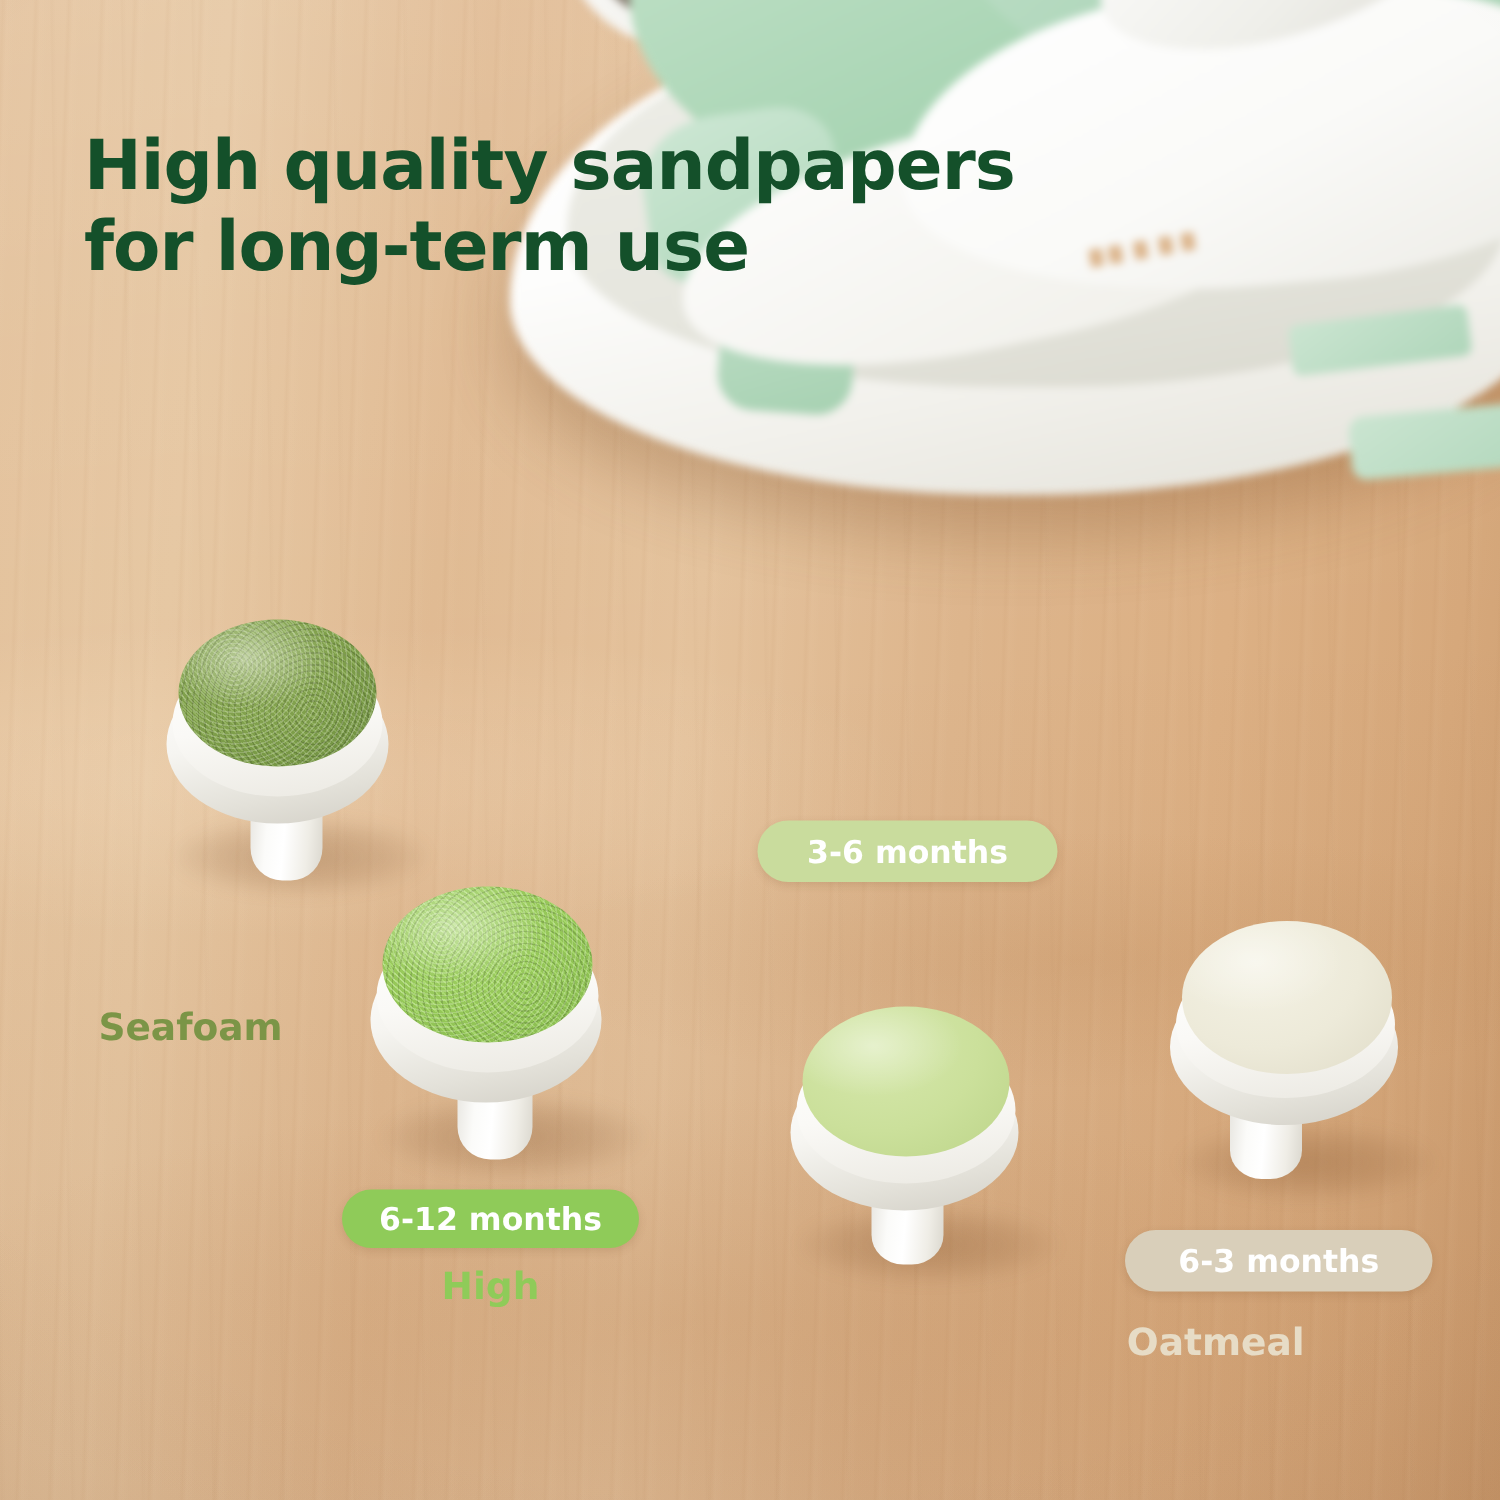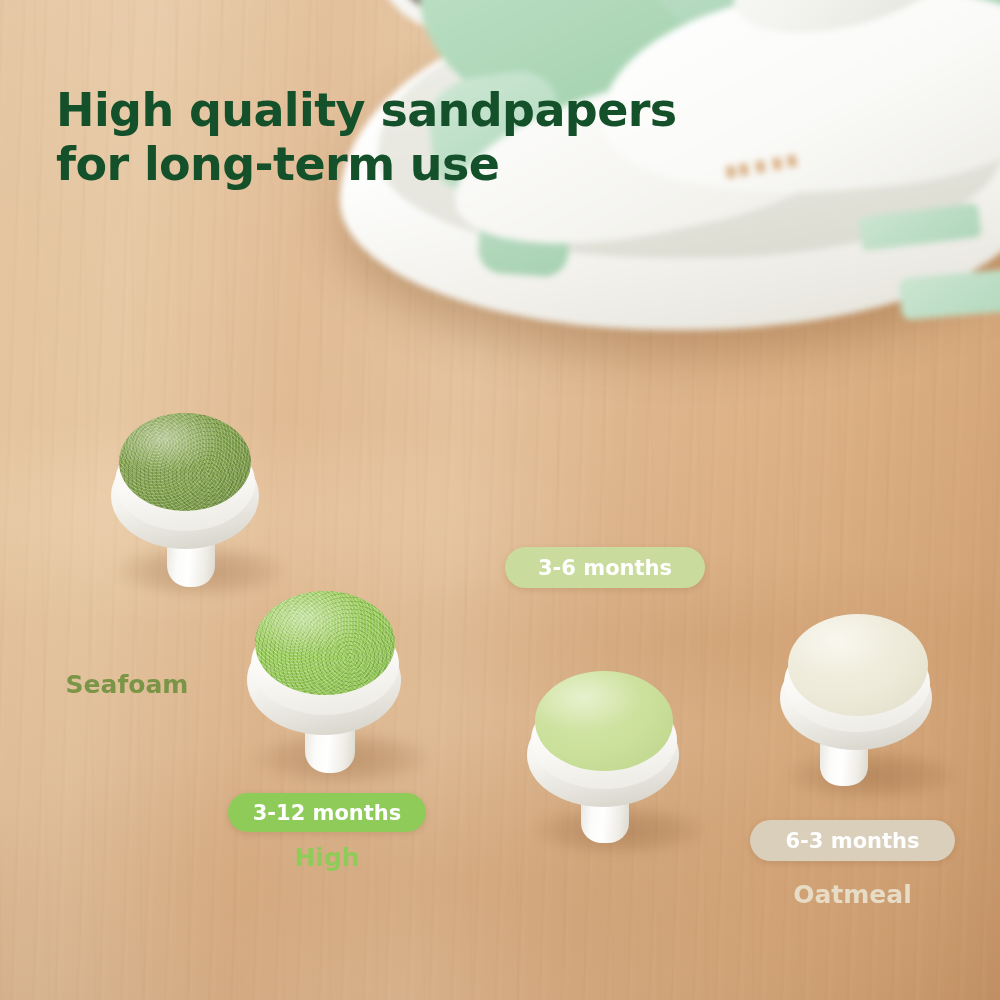--- a/index.html
+++ b/index.html
@@ -276,21 +276,21 @@
     <div class="stem" style="left:40px;top:110px;width:48px;height:64px;"></div>
     <div class="collar" style="left:0px;top:34px;width:152px;height:104px;"></div>
     <div class="collar2" style="left:4px;top:22px;width:146px;height:98px;"></div>
     <div class="disc" style="left:8px;top:2px;width:140px;height:102px;background:radial-gradient(ellipse at 36% 28%, #F4F2E4 0%, #EDEAD9 54%, #E0DCC8 100%);">
       <span class="sheen"></span>
     </div>
   </div>
 
   <div class="caption" style="left:28px;top:670px;width:198px;font-size:25px;color:#7B9547;">Seafoam</div>
 
-  <div class="pill" style="left:228px;top:793px;width:198px;height:39px;background:#8FCB59;font-size:21px;">3-12 months</div>
+  <div class="pill" style="left:228px;top:793px;width:198px;height:39px;background:#8FCB59;font-size:21px;">6-12 months</div>
   <div class="caption" style="left:228px;top:843px;width:198px;font-size:25px;color:#8FCB59;">High</div>
 
   <div class="pill" style="left:505px;top:547px;width:200px;height:41px;background:#C9DC9D;font-size:21px;">3-6 months</div>
 
   <div class="pill" style="left:750px;top:820px;width:205px;height:41px;background:#D9CFBA;font-size:21px;">6-3 months</div>
-  <div class="caption" style="left:750px;top:880px;width:205px;font-size:25px;color:#E7DCC6;">Oatmeal</div>
+  <div class="caption" style="left:708px;top:880px;width:205px;font-size:25px;color:#E7DCC6;">Oatmeal</div>
 
 </div>
 
 </body></html>

